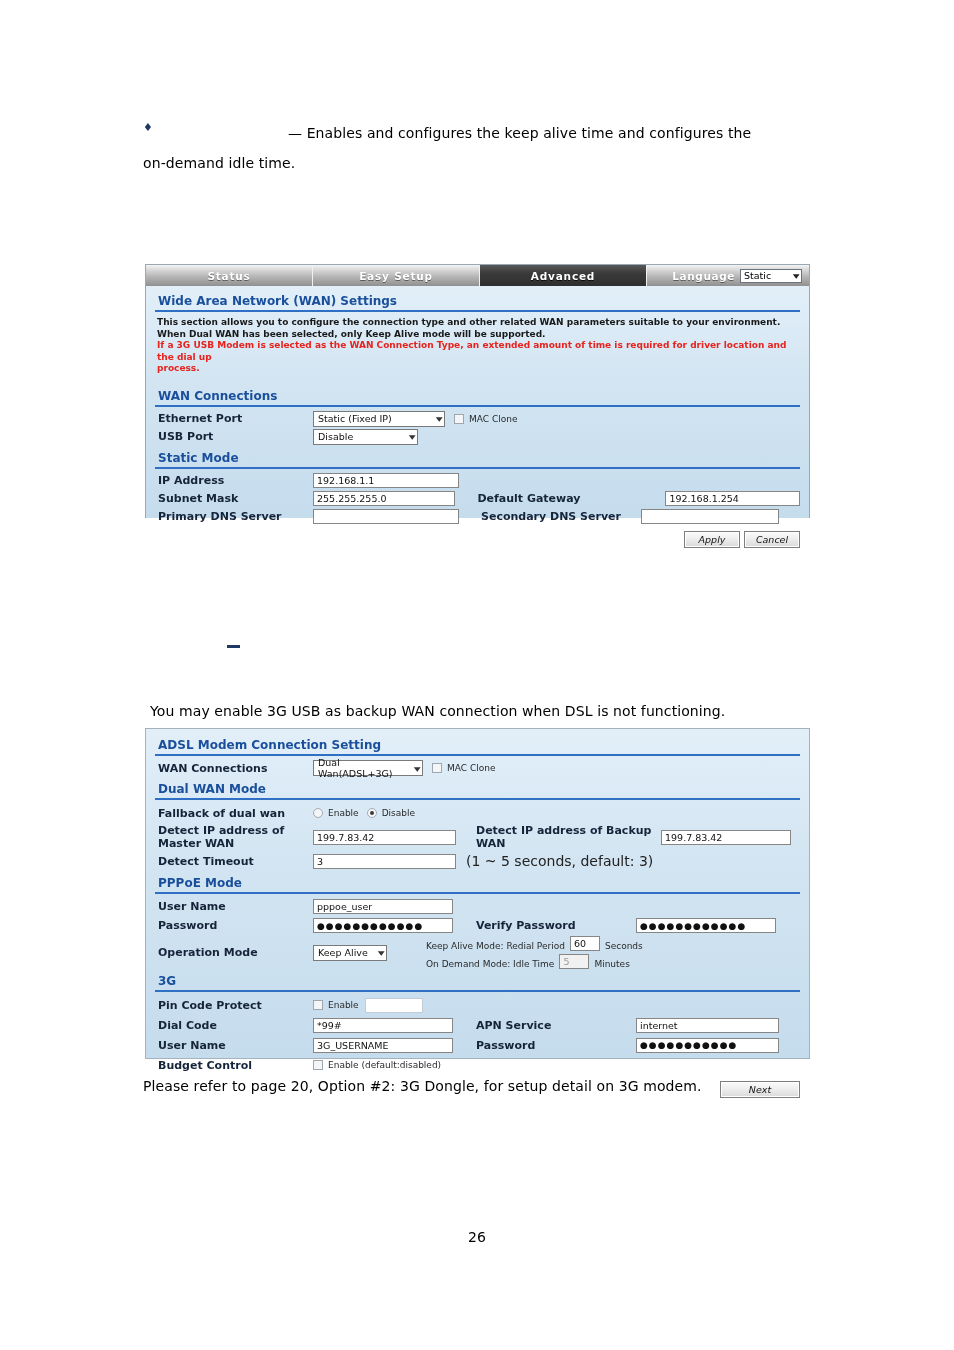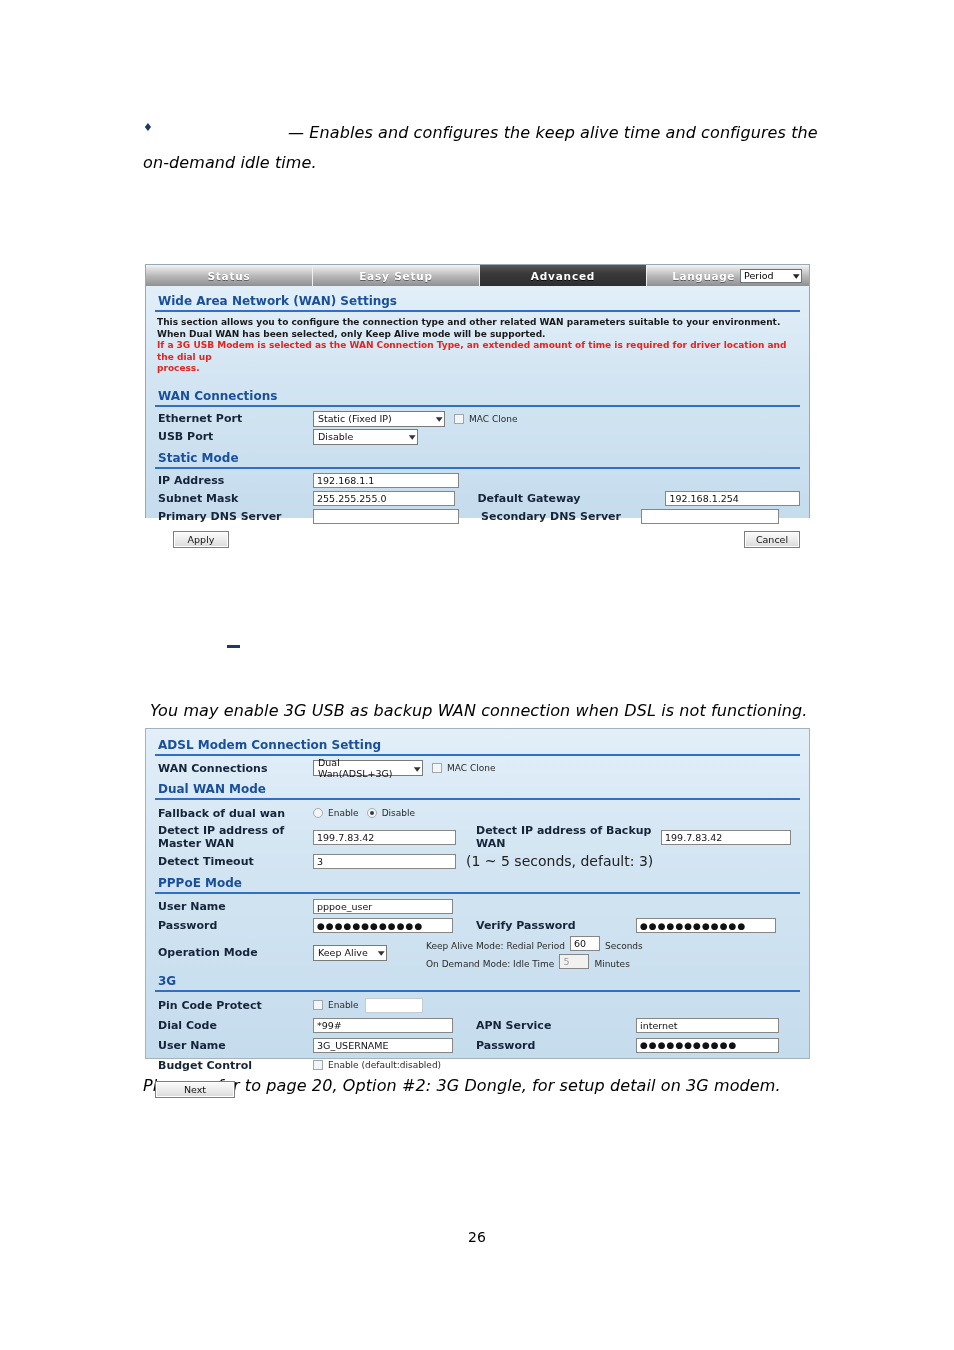--- a/index.html
+++ b/index.html
@@ -8,25 +8,24 @@
     width: 954px; height: 1350px;
     background: #ffffff;
     font-family: "DejaVu Sans", "Liberation Sans", sans-serif;
     position: relative;
     overflow: hidden;
   }
 
   
   .doc-para {
     position: absolute;
-    font-size: 16px;
+    font-size: 14px;
     color: #000;
     line-height: 30px;
     letter-spacing: .1px;
-    font-style: italic;
   }
   .bullet-diamond {
     position:absolute;
     left:143px; top:122px;
     color:#1f3864; font-size:11px; line-height:11px;
   }
   .dash-marker {
     position:absolute;
     left:227px; top:645px;
     width:13px; height:3px; background:#1f3864;
@@ -139,21 +138,21 @@
   }
 
   .btn {
     min-width:56px; height:17px;
     display:inline-flex; align-items:center; justify-content:center;
     font-size:9.5px; color:#111;
     border:1px solid #7e7e7e;
     background: linear-gradient(to bottom,#fbfbfb 0%,#eeeeee 45%,#d9d9d9 100%);
     box-shadow: inset 0 0 0 1px #ffffff;
   }
-  .btn-row { display:flex; justify-content:space-between; gap:4px; padding:5px 0 4px 0; }
+  .btn-row { display:flex; justify-content:flex-end; gap:4px; padding:5px 0 4px 0;font-style:italic; }
 
   .inline { display:flex; align-items:flex-end; gap:5px; }
   .spacer-line { height:7px; }
 </style>
 </head>
 <body>
 
 <span class="bullet-diamond">♦</span>
 
 <div class="doc-para" style="left:143px; top:118px; width:690px;">
@@ -177,21 +176,21 @@
     </div>
     <div class="nav-tab" style="width:167px;">
       <span>Easy Setup</span>
     </div>
     <div class="nav-tab active" style="width:167px;">
       <span>Advanced</span>
     </div>
     <div class="nav-lang">
       <span class="nav-lang-label">Language</span>
       <div class="lang-select">
-        <span>Period</span>
+        <span>Static</span>
         <span class="cap">▼</span>
       </div>
     </div>
   </div>
 
   <div class="panel" style="height:232px;">
 
     <div class="sec-title">Wide Area Network (WAN) Settings</div>
 
     <div class="notice">

